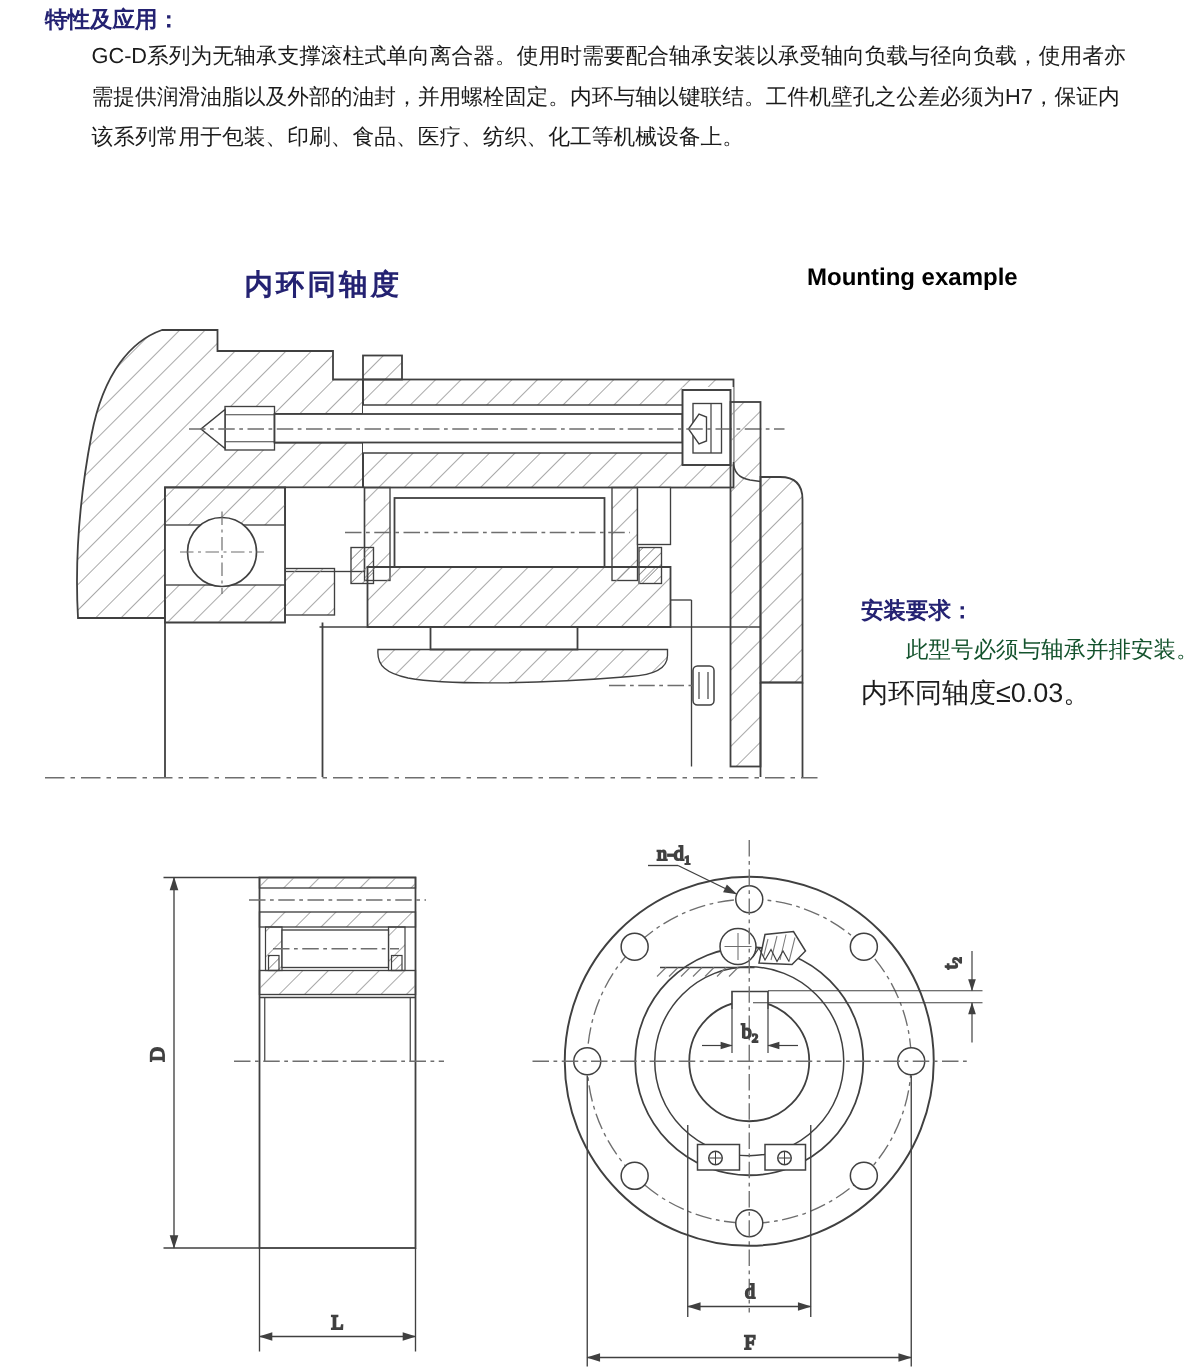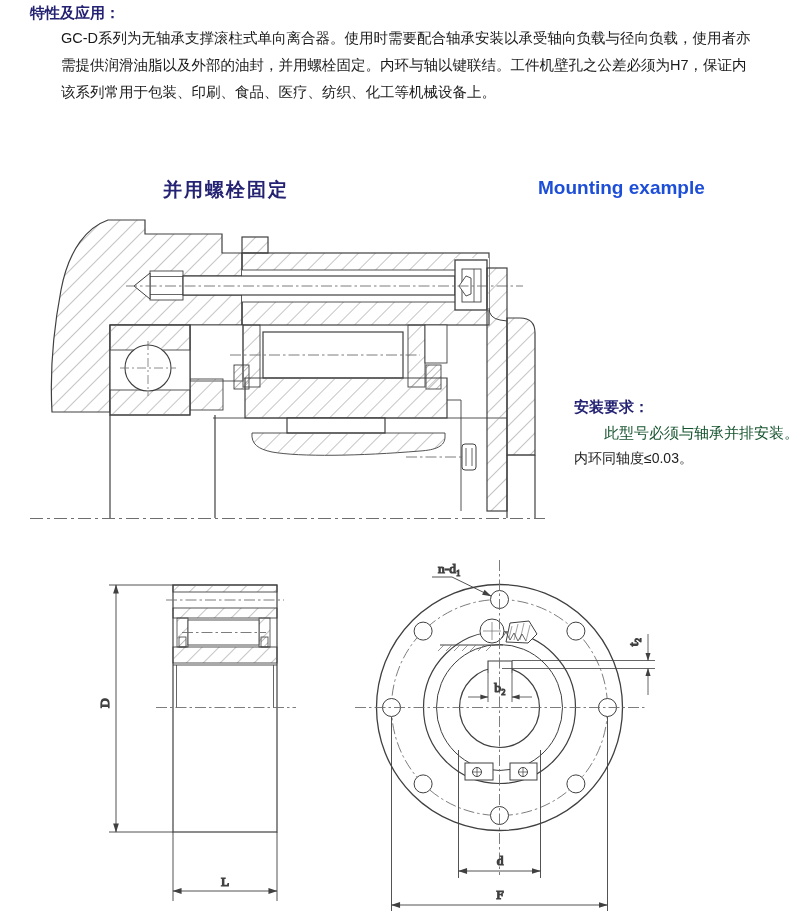--- a/index.html
+++ b/index.html
@@ -4,38 +4,38 @@
 <style>
   html,body{margin:0;padding:0;background:#ffffff;}
   body{width:800px;height:913px;position:relative;overflow:hidden;
        font-family:"Liberation Sans",sans-serif;color:#1a1a1a;}
   .abs{position:absolute;padding-left:28px;}
   .intro-head{left:2px;top:4px;font-size:15px;font-weight:bold;color:#242272;}
   .intro{left:2px;top:25px;width:796px;font-size:14.5px;line-height:27px;}
   .intro .pline{white-space:nowrap;}
   .intro .indent{padding-left:31px;}
   .sec-zh{left:135px;top:177px;font-size:19px;font-weight:bold;color:#242272;letter-spacing:2px;}
-  .sec-en{left:510px;top:177px;font-size:19px;font-weight:bold;color:#1d4ed8;}
+  .sec-en{left:510px;top:177px;font-size:16px;font-weight:bold;color:#000000;}
   .req-head{left:546px;top:398px;font-size:15px;font-weight:bold;color:#242272;text-align:right;}
   .req-1{left:576px;top:424px;font-size:15px;color:#14532d;}
-  .req-2{left:546px;top:450px;font-size:14px;color:#1c1c1c;}
+  .req-2{left:546px;top:450px;font-size:18px;color:#1c1c1c;}
   svg{position:absolute;left:0;top:0;}
   text.dim{font-family:"Liberation Serif",serif;font-size:13.5px;fill:#333;}
 </style>
 </head>
 <body>
 
 <div class="abs intro-head">特性及应用：</div>
 <div class="abs intro">
   <div class="pline indent">GC-D系列为无轴承支撑滚柱式单向离合器。使用时需要配合轴承安装以承受轴向负载与径向负载，使用者亦</div>
   <div class="pline indent">需提供润滑油脂以及外部的油封，并用螺栓固定。内环与轴以键联结。工件机壁孔之公差必须为H7，保证内</div>
   <div class="pline indent">该系列常用于包装、印刷、食品、医疗、纺织、化工等机械设备上。</div>
 </div>
 
-<div class="abs sec-zh">并用螺栓固定</div>
+<div class="abs sec-zh">内环同轴度</div>
 <div class="abs sec-en">Mounting example</div>
 
 <div class="abs req-head">安装要求：</div>
 <div class="abs req-1">此型号必须与轴承并排安装。</div>
 <div class="abs req-2">内环同轴度≤0.03。</div>
 
 <svg width="800" height="913" viewBox="0 0 800 913">
   <defs>
     <pattern id="h1" patternUnits="userSpaceOnUse" width="12" height="12" patternTransform="rotate(-45)">
       <line x1="0" y1="0" x2="12" y2="0" stroke="#8c8c8c" stroke-width="1"></line>

